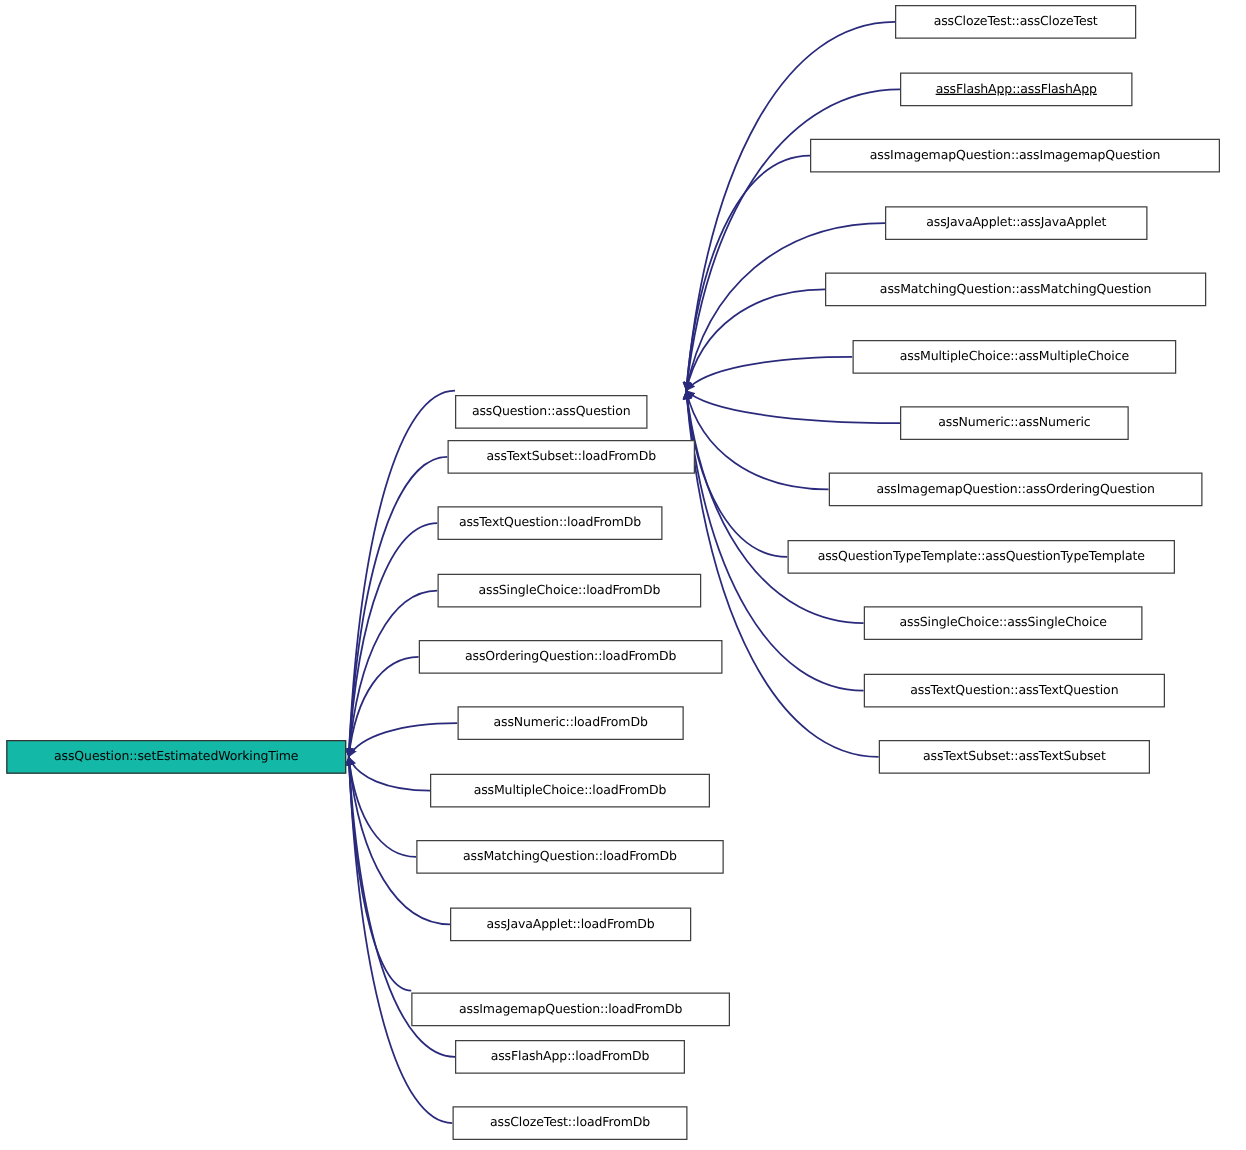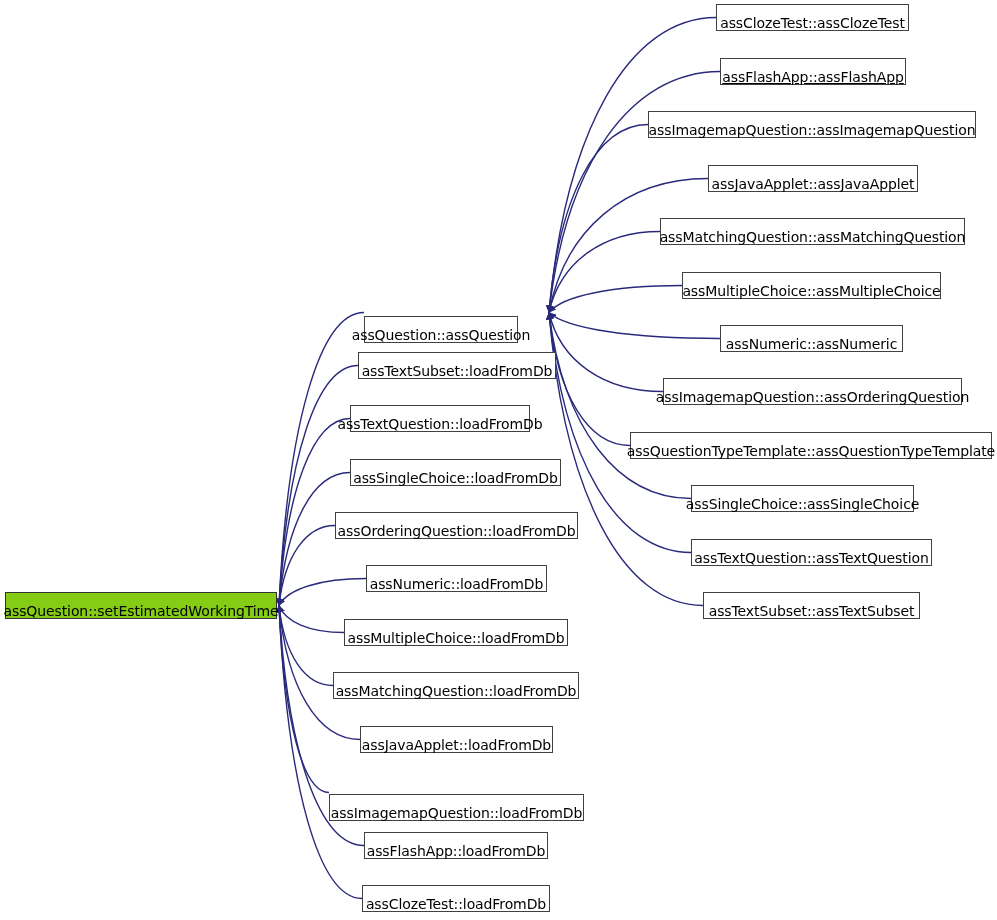--- a/index.html
+++ b/index.html
@@ -22,30 +22,30 @@
     width: 997px;
     height: 920px;
     pointer-events: none;
   }
   .gnode {
     position: absolute;
     box-sizing: border-box;
     border: 1px solid #404040;
     background: #ffffff;
     display: flex;
-    align-items: flex-end;
+    align-items: center;
     justify-content: center;
     white-space: nowrap;
-    font-size: 14px;
+    font-size: 10px;
     color: #000000;
     letter-spacing: -0.1px;
     z-index: 5;
   }
   .gnode.root {
-    background: #84cc16;
+    background: #14b8a6;
     border: 1px solid #333333;
   }
   .gnode .glabel {
     display: block;
     line-height: 1;
     padding: 0 7px;
   }
 </style>
 </head>
 <body>
@@ -139,21 +139,21 @@
       </div>
       <div class="gnode" style="left: 682px; top: 272px; width: 259px; height: 27px;">
         <span class="glabel">assMultipleChoice::assMultipleChoice</span>
       </div>
       <div class="gnode" style="left: 720px; top: 325px; width: 183px; height: 27px;">
         <span class="glabel">assNumeric::assNumeric</span>
       </div>
       <div class="gnode" style="left: 663px; top: 378px; width: 299px; height: 27px;">
         <span class="glabel">assImagemapQuestion::assOrderingQuestion</span>
       </div>
-      <div class="gnode" style="left: 630px; top: 432px; width: 362px; height: 27px;">
+      <div class="gnode" style="left: 630px; top: 432px; width: 310px; height: 27px;">
         <span class="glabel">assQuestionTypeTemplate::assQuestionTypeTemplate</span>
       </div>
       <div class="gnode" style="left: 691px; top: 485px; width: 223px; height: 27px;">
         <span class="glabel">assSingleChoice::assSingleChoice</span>
       </div>
       <div class="gnode" style="left: 691px; top: 539px; width: 241px; height: 27px;">
         <span class="glabel">assTextQuestion::assTextQuestion</span>
       </div>
       <div class="gnode" style="left: 703px; top: 592px; width: 217px; height: 27px;">
         <span class="glabel">assTextSubset::assTextSubset</span>

